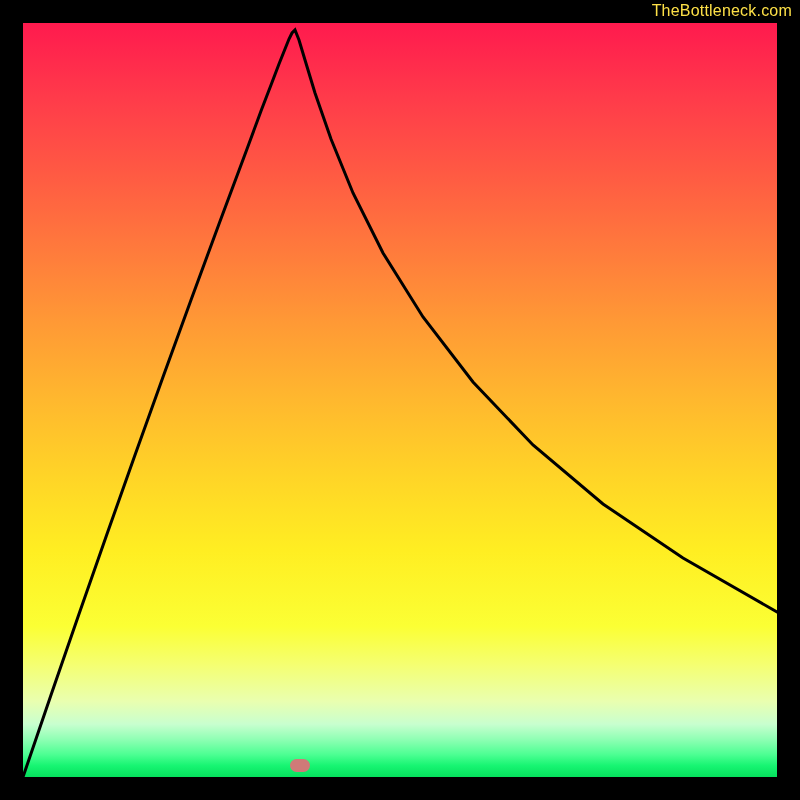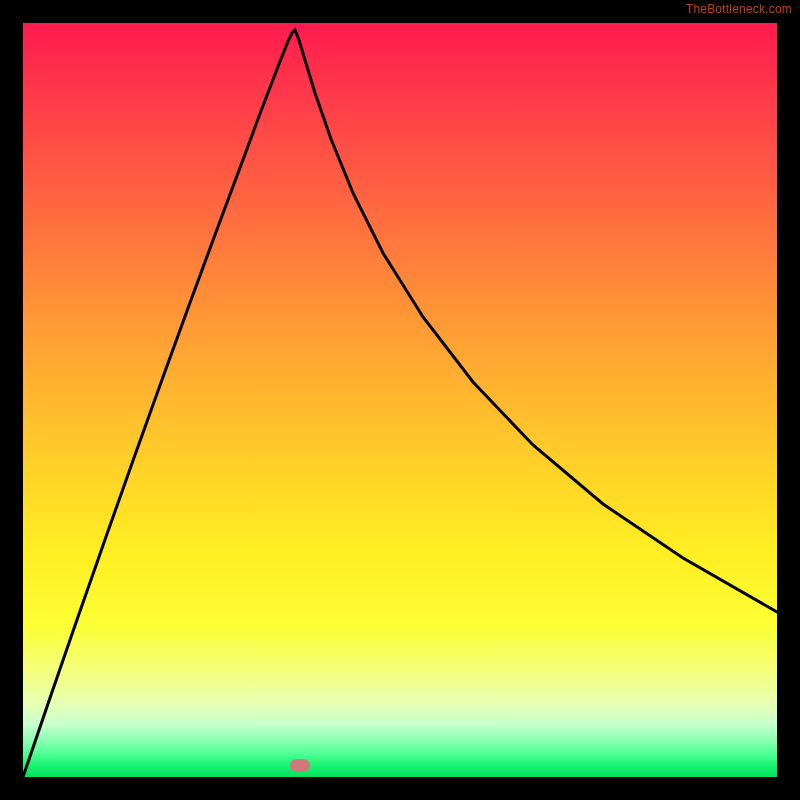--- a/index.html
+++ b/index.html
@@ -52,22 +52,22 @@
     width: 20px;
     height: 13px;
     background: #cf7a78;
     border-radius: 7px;
   }
   .watermark {
     position: absolute;
     top: 2px;
     right: 8px;
     font-family: Arial, sans-serif;
-    font-size: 12px;
-    color: #c2410c;
+    font-size: 16px;
+    color: #fde047;
     letter-spacing: 0.2px;
   }
 </style>
 </head>
 <body>
 
 <div class="frame">
   <div class="gradient"></div>
 
   <svg class="curve" viewBox="0 0 754 754" preserveAspectRatio="none">

